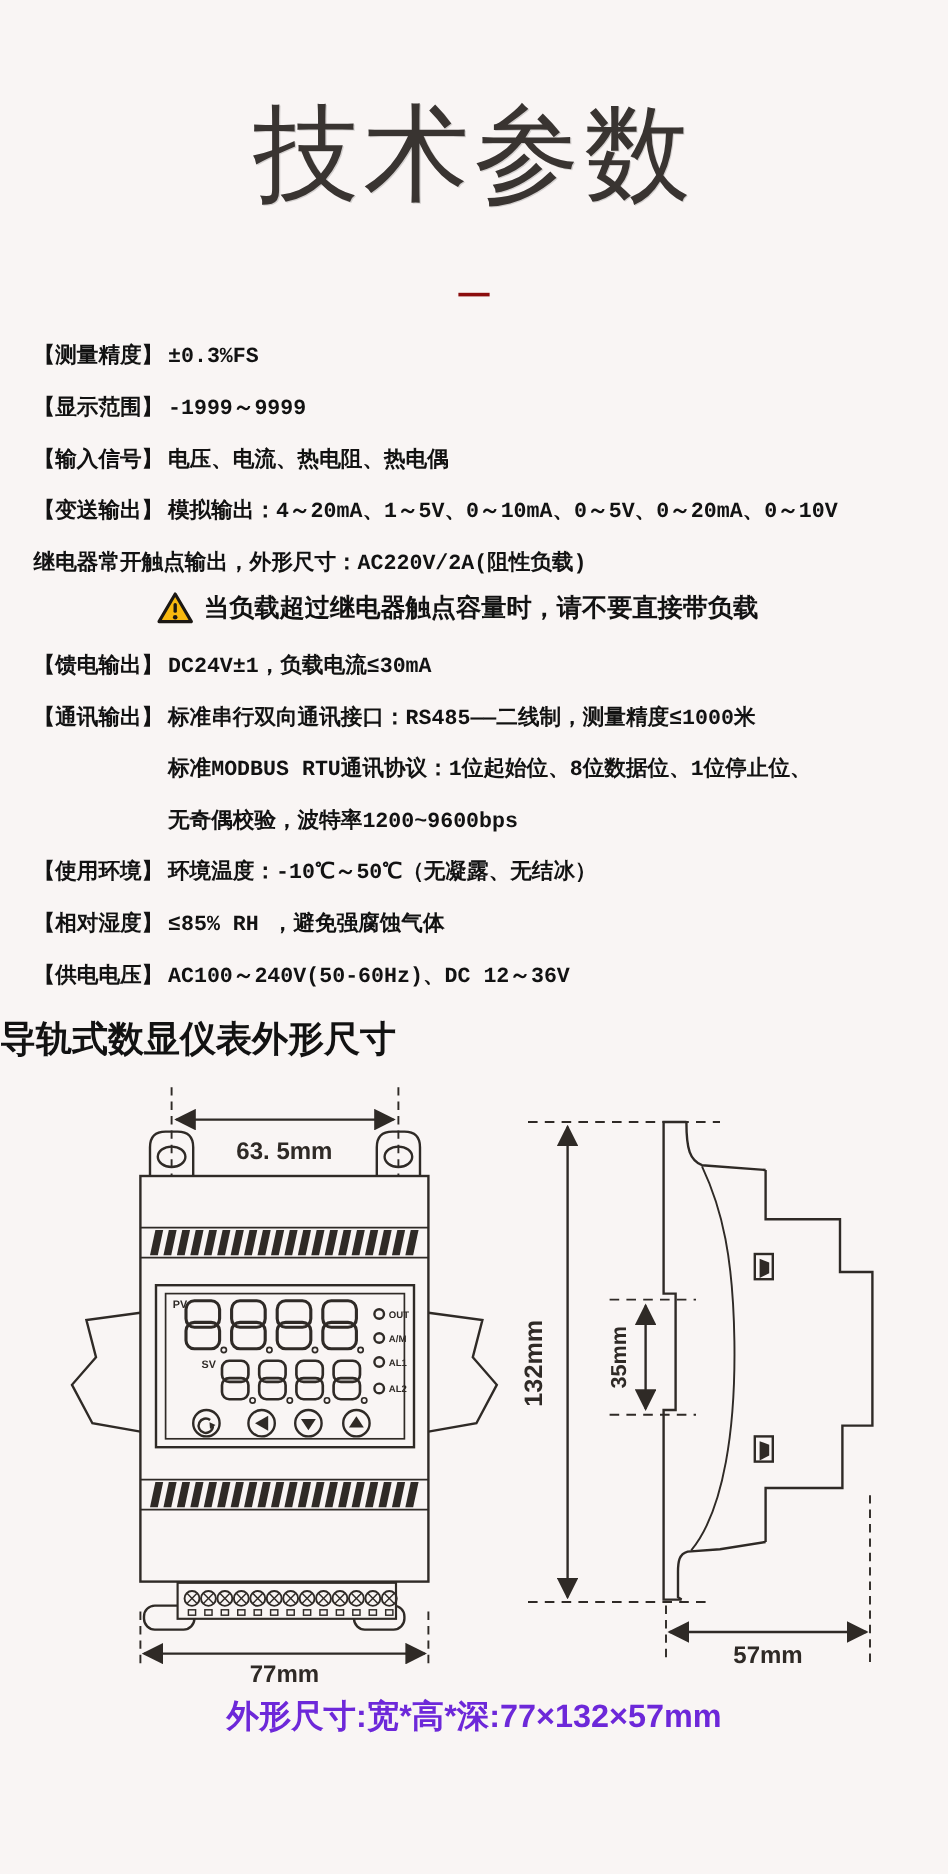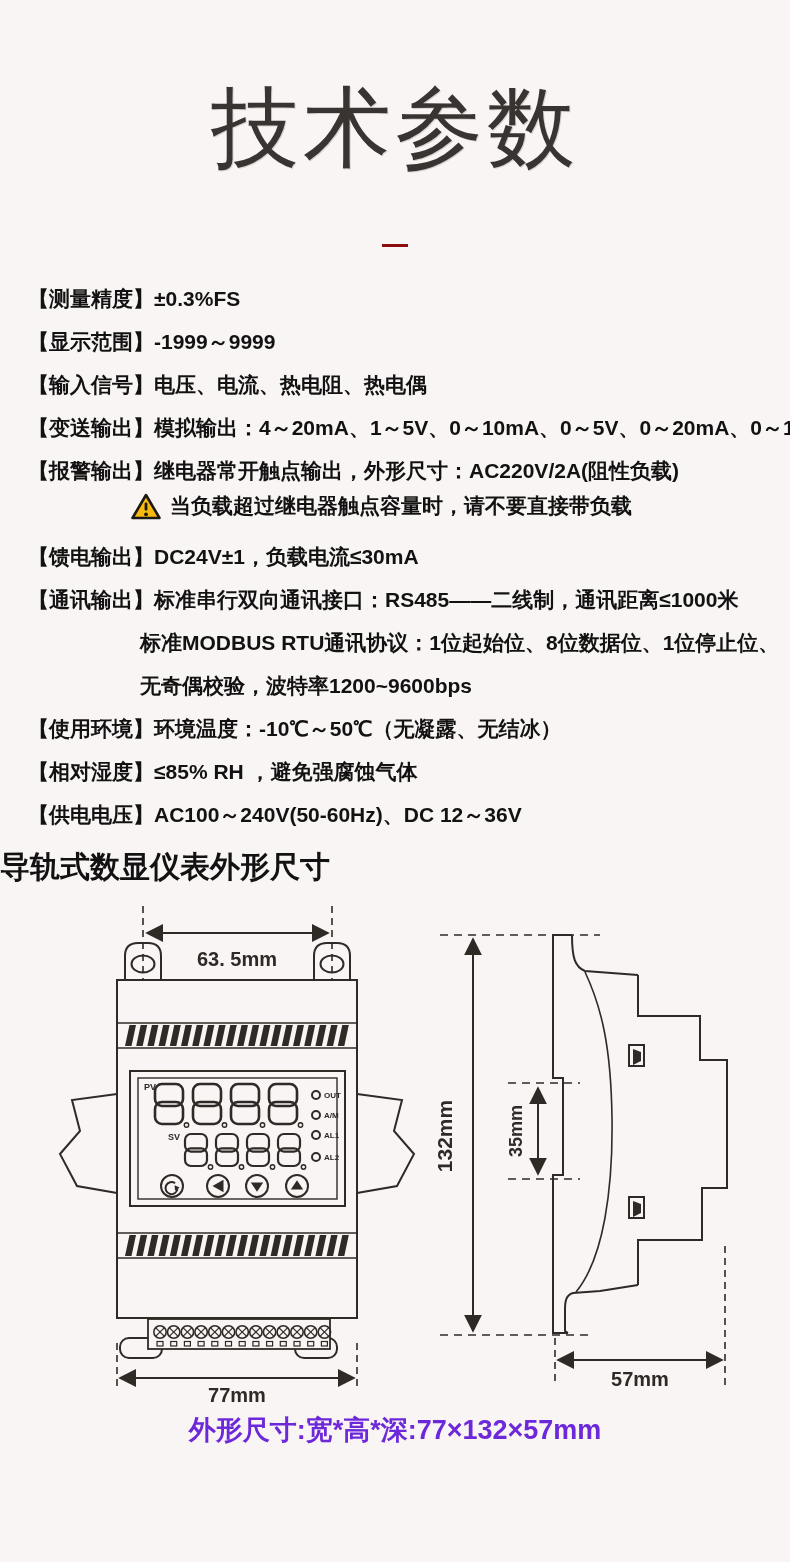--- a/index.html
+++ b/index.html
@@ -20,21 +20,21 @@
     text-shadow:1px 1px 0 rgba(0,0,0,0.15);
   }
   .divider{
     width:26px;height:3px;background:#8b0d0d;
     margin:70px auto 0 auto;
   }
   .spec-list{margin-top:30px;padding-left:28px;padding-right:10px;}
   .spec-row{
     display:flex;align-items:flex-start;
     line-height:43px;height:43px;
-    font-size:21px;font-weight:bold;white-space:nowrap;
+    font-size:18px;font-weight:bold;white-space:nowrap;font-family:Liberation Mono, monospace;
   }
   .spec-label{flex:0 0 112px;}
   .spec-value{flex:1;}
   .warning-row{
     display:flex;align-items:flex-start;
     height:43px;padding-left:102px;
     font-size:21px;font-weight:bold;white-space:nowrap;
   }
   .warning-icon{width:32px;height:29px;margin-right:8px;flex:0 0 auto;}
   .section-title{
@@ -70,38 +70,37 @@
   </div>
   <div class="spec-row">
     <span class="spec-label">【输入信号】</span>
     <span class="spec-value">电压、电流、热电阻、热电偶</span>
   </div>
   <div class="spec-row">
     <span class="spec-label">【变送输出】</span>
     <span class="spec-value">模拟输出：4～20mA、1～5V、0～10mA、0～5V、0～20mA、0～10V</span>
   </div>
   <div class="spec-row">
-    <span class="spec-label">【报警输出】</span>
     <span class="spec-value">继电器常开触点输出，外形尺寸：AC220V/2A(阻性负载)</span>
   </div>
   <div class="warning-row">
     <svg class="warning-icon" viewBox="0 0 32 29">
       <path d="M16 3 L29.5 26 L2.5 26 Z" fill="#f8b90f" stroke="#1c1814" stroke-width="2.6" stroke-linejoin="round"></path>
       <rect x="14.6" y="10.5" width="2.8" height="8.2" rx="1.4" fill="#1c1814"></rect>
       <circle cx="16" cy="22.3" r="1.9" fill="#1c1814"></circle>
     </svg>
     <span>当负载超过继电器触点容量时，请不要直接带负载</span>
   </div>
   <div class="spec-row">
     <span class="spec-label">【馈电输出】</span>
     <span class="spec-value">DC24V±1，负载电流≤30mA</span>
   </div>
   <div class="spec-row">
     <span class="spec-label">【通讯输出】</span>
-    <span class="spec-value">标准串行双向通讯接口：RS485——二线制，通讯距离≤1000米</span>
+    <span class="spec-value">标准串行双向通讯接口：RS485——二线制，测量精度≤1000米</span>
   </div>
   <div class="spec-row">
     <span class="spec-label"></span>
     <span class="spec-value">标准MODBUS RTU通讯协议：1位起始位、8位数据位、1位停止位、</span>
   </div>
   <div class="spec-row">
     <span class="spec-label"></span>
     <span class="spec-value">无奇偶校验，波特率1200~9600bps</span>
   </div>
   <div class="spec-row">

